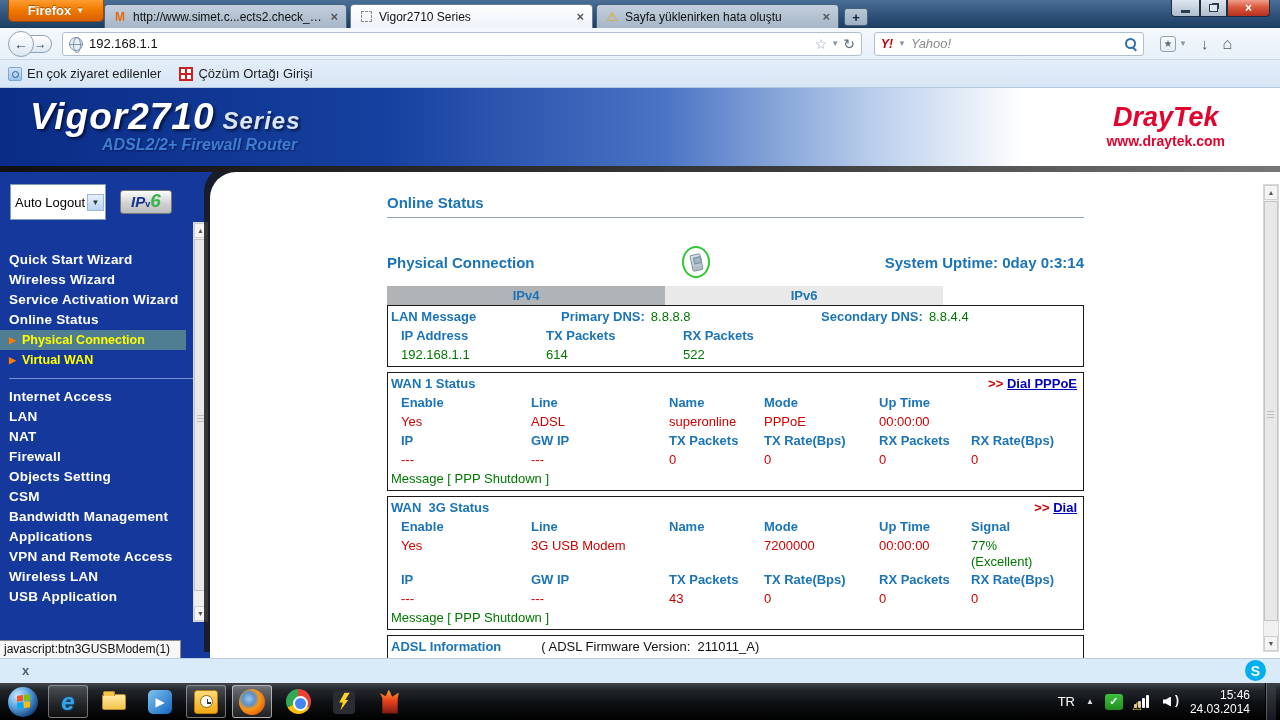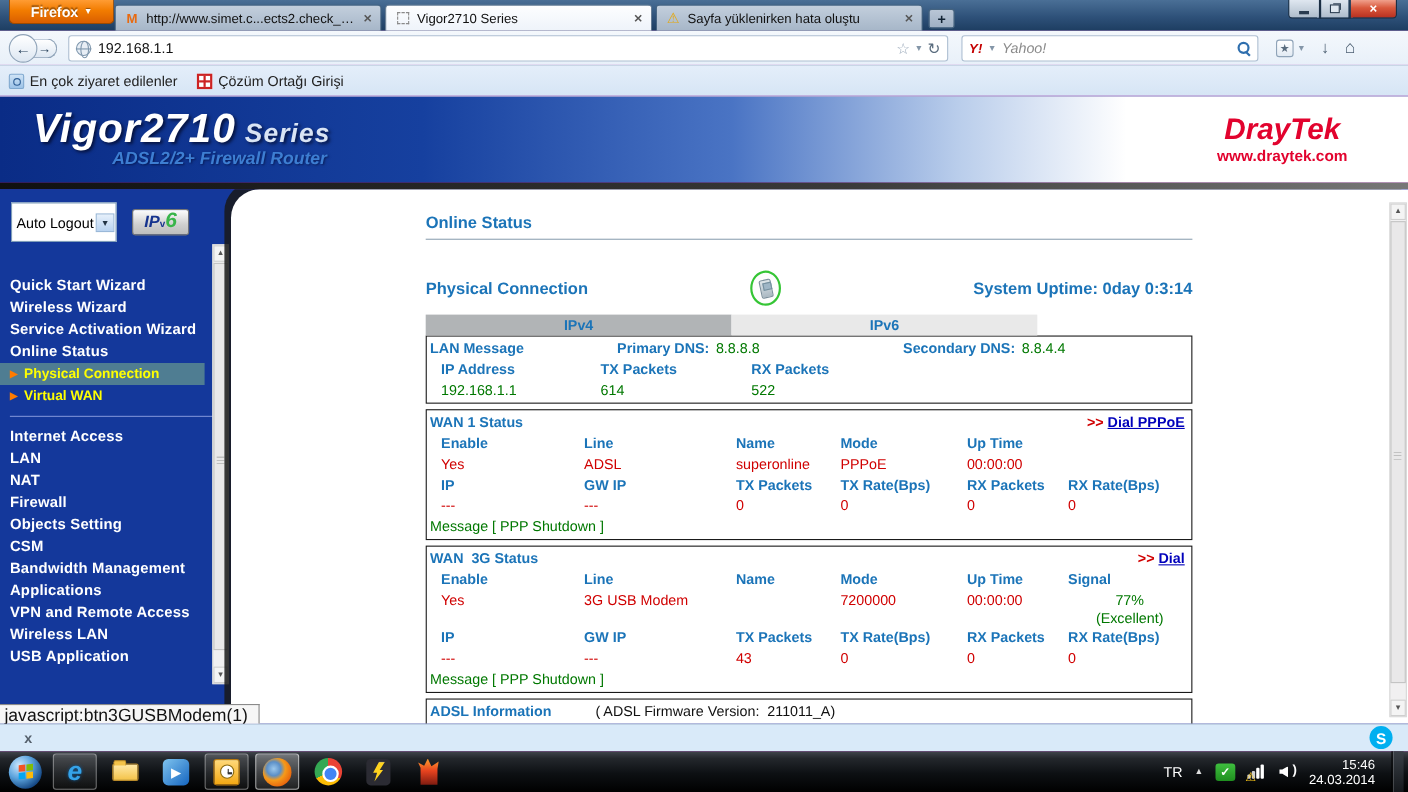--- a/index.html
+++ b/index.html
@@ -1,17 +1,17 @@
 <!DOCTYPE html>
 <html><head>
 <meta charset="utf-8">
 <style>
   * { margin:0; padding:0; box-sizing:border-box; }
   html,body { width:1280px; height:720px; overflow:hidden; font-family:"Liberation Sans",sans-serif; }
-  .screen { position:absolute; inset:0; width:1280px; height:720px; background:#a21caf; }
+  .screen { position:absolute; inset:0; width:1280px; height:720px; background:#f9a8d4; }
 
   
   .titlebar { position:absolute; left:0; top:0; width:1280px; height:28px;
     background:linear-gradient(180deg,#4a6f96 0%,#2e5179 55%,#1d3d61 100%); }
   .ffbtn { position:absolute; left:8px; top:0; height:22px; width:96px;
     background:linear-gradient(180deg,#ff9c33 0%,#f27c00 45%,#d95e00 100%);
     border:1px solid #9c4a00; border-top:none; border-radius:0 0 5px 5px;
     color:#fff; font-weight:bold; font-size:13px; display:flex; align-items:center; justify-content:center; gap:5px;
     text-shadow:0 -1px 1px rgba(0,0,0,.4); cursor:default; }
   .ffbtn .caret { font-size:8px; }
@@ -158,25 +158,25 @@
   .grid3 { display:grid; grid-template-columns:145px 137px 1fr; padding-left:13px; line-height:19px; }
   .grid6 { display:grid; grid-template-columns:130px 138px 95px 115px 92px 1fr; padding-left:13px; line-height:19px; }
   .grid5 { display:grid; grid-template-columns:112px 150px 133px 137px 1fr; padding-left:13px; line-height:19px; }
   .hdr span { font-weight:bold; color:#1b74b8; }
   .val-red span { color:#d00000; }
   .val-green span { color:#007800; }
   .lan-toprow { display:grid; grid-template-columns:170px 260px 1fr; padding:0 0 0 3px; line-height:19px; }
   .dnsgroup .lbl { font-weight:bold; color:#1b74b8; }
   .dnsgroup .v { color:#007800; margin-left:6px; }
   .msg { color:#007800; padding-left:3px; line-height:19px; }
-  .signalcell { color:#007800 !important; line-height:16px; padding-top:2px;text-align:center; }
+  .signalcell { color:#007800 !important; line-height:16px; padding-top:2px; }
   .firmware { color:#111; font-weight:normal; white-space:pre; margin-left:40px; }
 
   .tooltipbar { position:absolute; left:0; bottom:0; height:18px; background:#f6f6f6; border:1px solid #8a8a8a;
-    border-left:none; border-bottom:none; font-size:16px; color:#111; padding:1px 10px 0 4px; z-index:5; }
+    border-left:none; border-bottom:none; font-size:12px; color:#111; padding:1px 10px 0 4px; z-index:5; }
 
   
   .bluestrip { position:absolute; left:0; top:658px; width:1280px; height:25px; background:#d9eaf9; border-top:1px solid #bccfe2; }
   .strip-x { position:absolute; left:22px; top:4px; color:#55606c; font-size:13px; font-weight:bold; }
   .skype { position:absolute; right:14px; top:1px; width:21px; height:21px; border-radius:50%; background:#00aff0;
     color:#fff; font-weight:bold; font-size:14px; display:flex; align-items:center; justify-content:center; }
 
   
   .taskbar { position:absolute; left:0; top:683px; width:1280px; height:37px;
     background:linear-gradient(180deg,#41464d 0%,#23272c 18%,#0d1013 55%,#000 100%); display:flex; align-items:center; }

